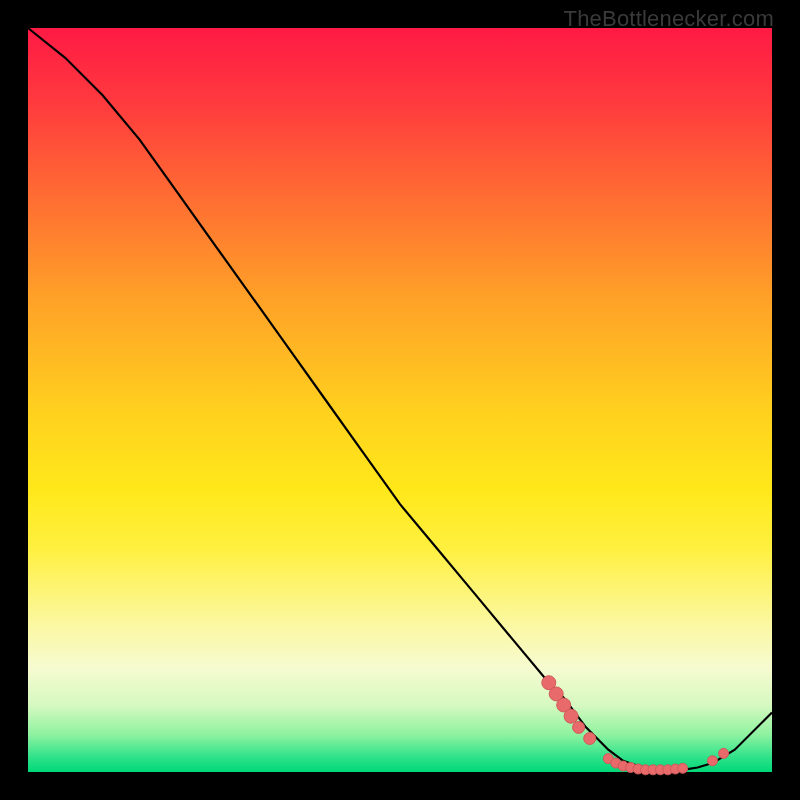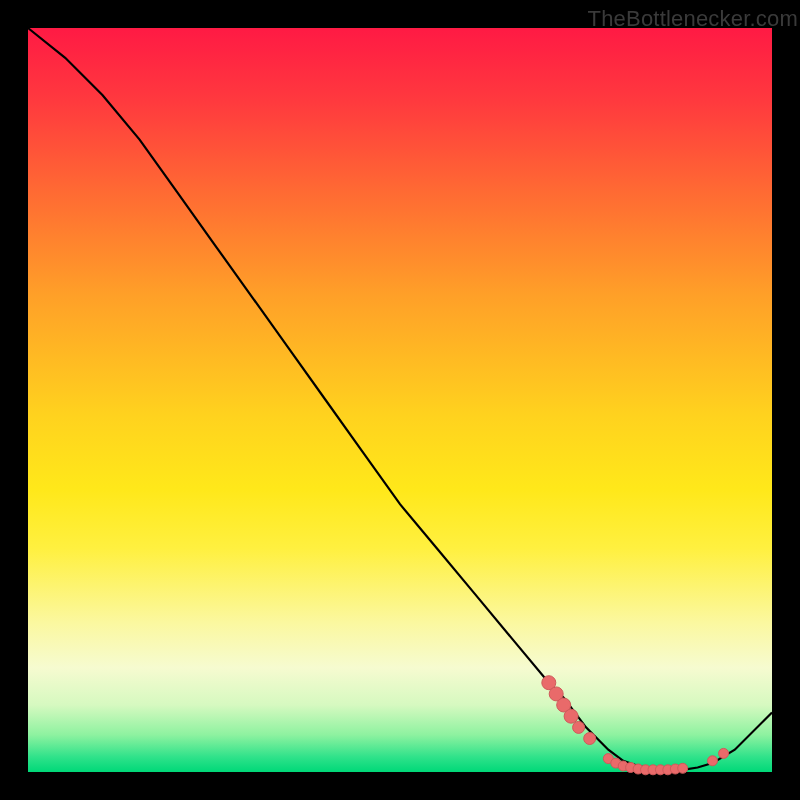--- a/index.html
+++ b/index.html
@@ -36,21 +36,21 @@
       #f6fbd0 86%,
       #d6f9c0 91%,
       #8ef2a0 95%,
       #2fe28a 98%,
       #00d878 100%
     );
   }
   .watermark {
     position: absolute;
     top: 6px;
-    right: 2px;
+    right: 26px;
     color: #3a3a3a;
     font-size: 22px;
     font-weight: 500;
     letter-spacing: 0.2px;
     user-select: none;
   }
   svg.curve {
     position: absolute;
     left: 0;
     top: 0;

